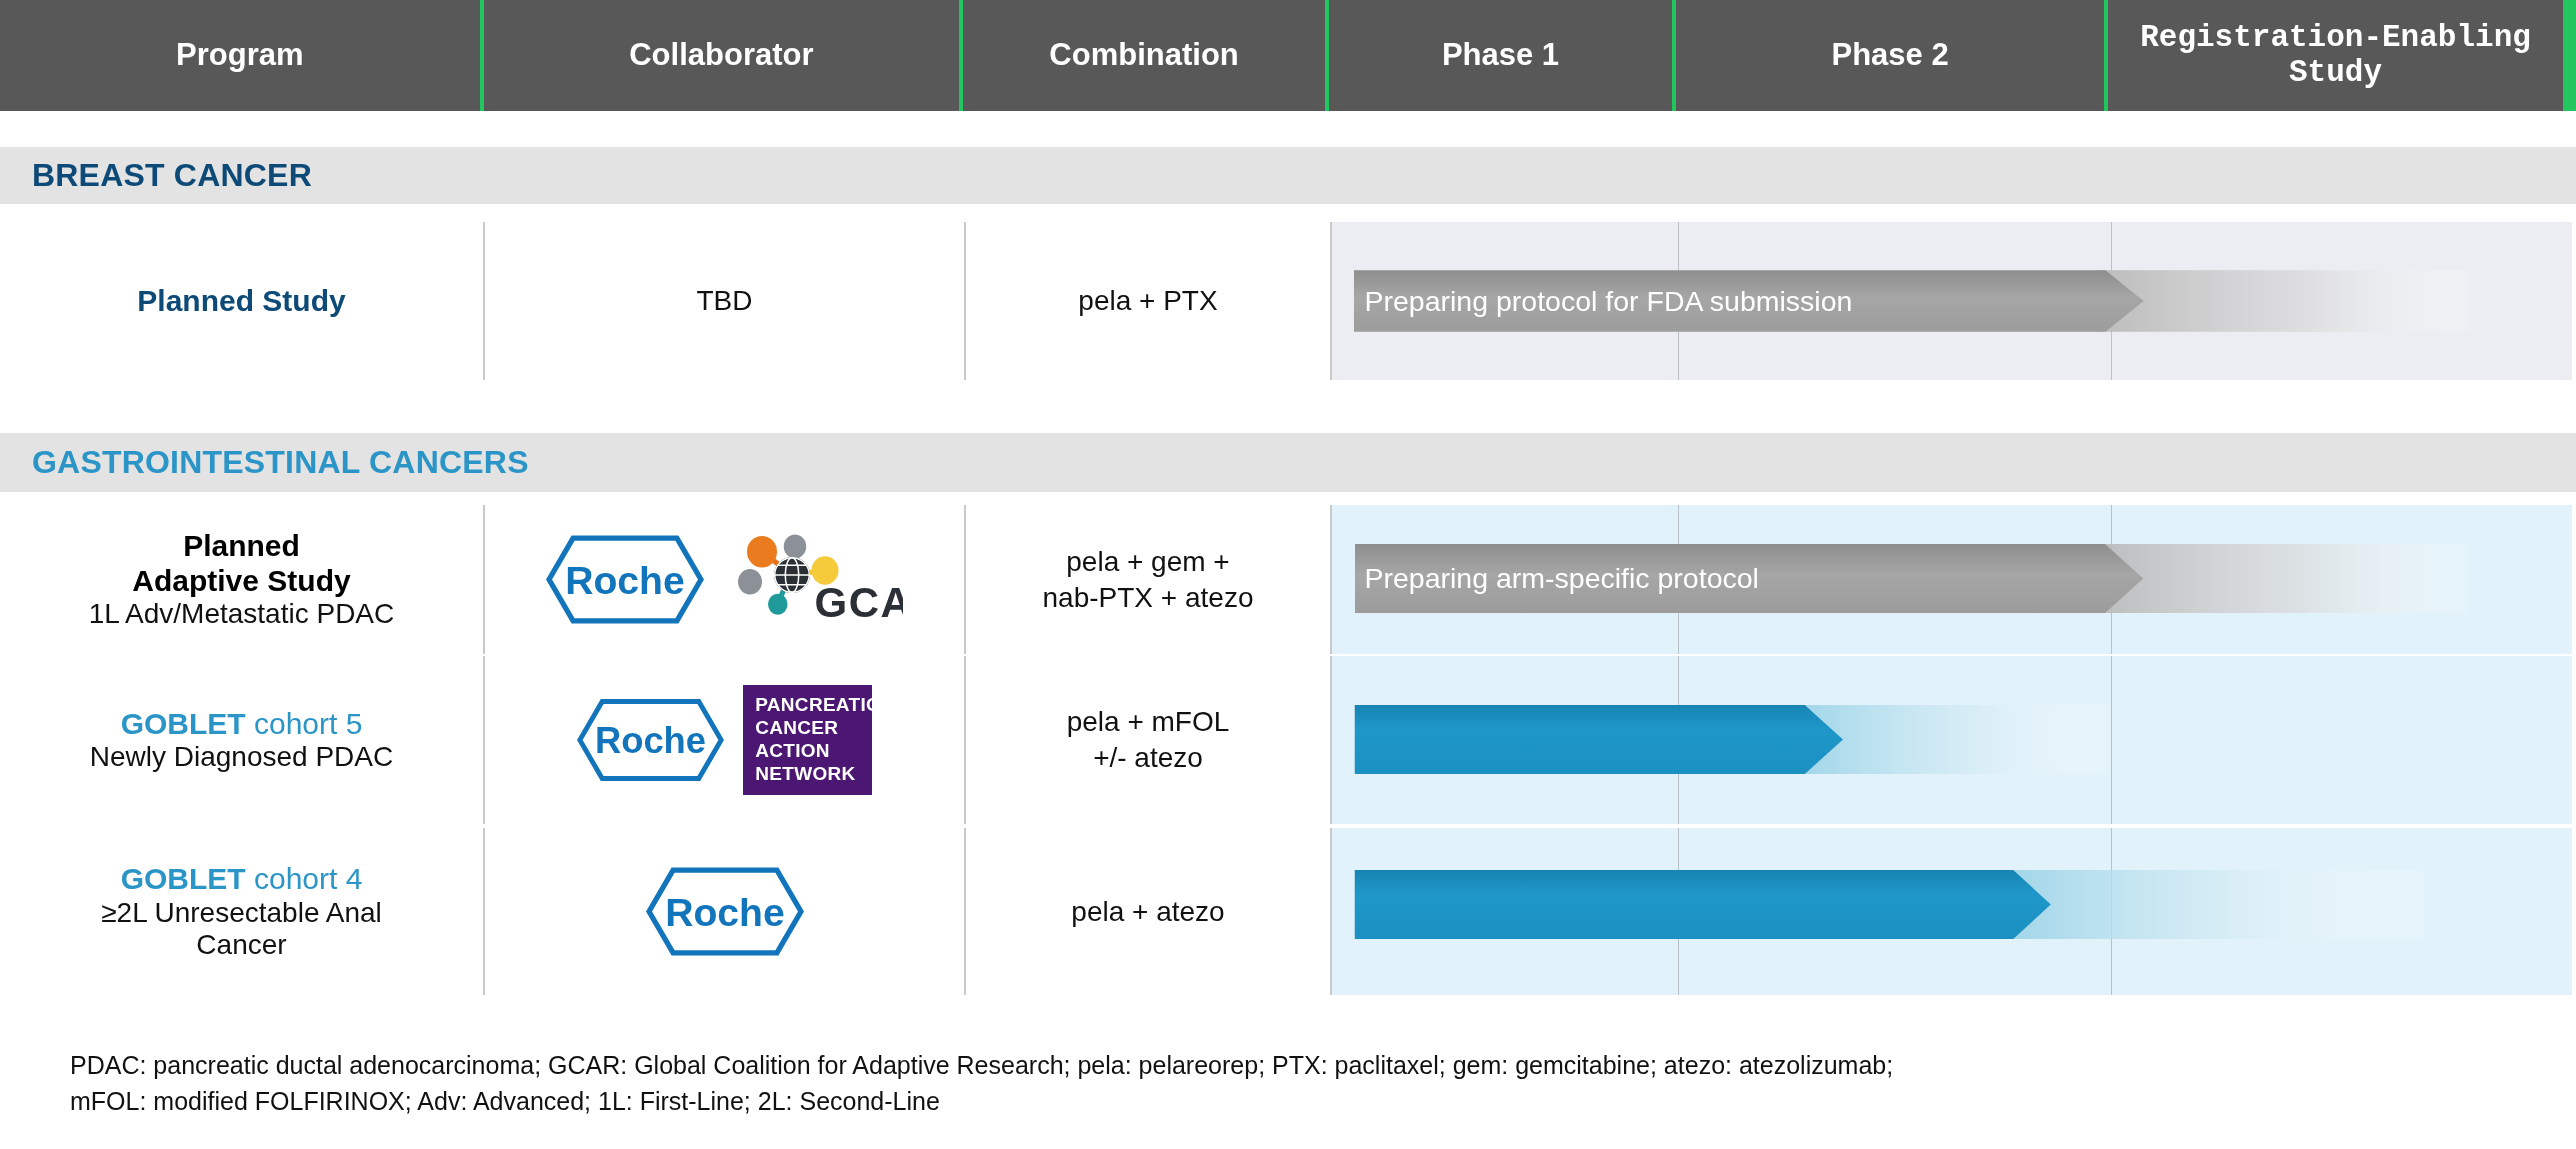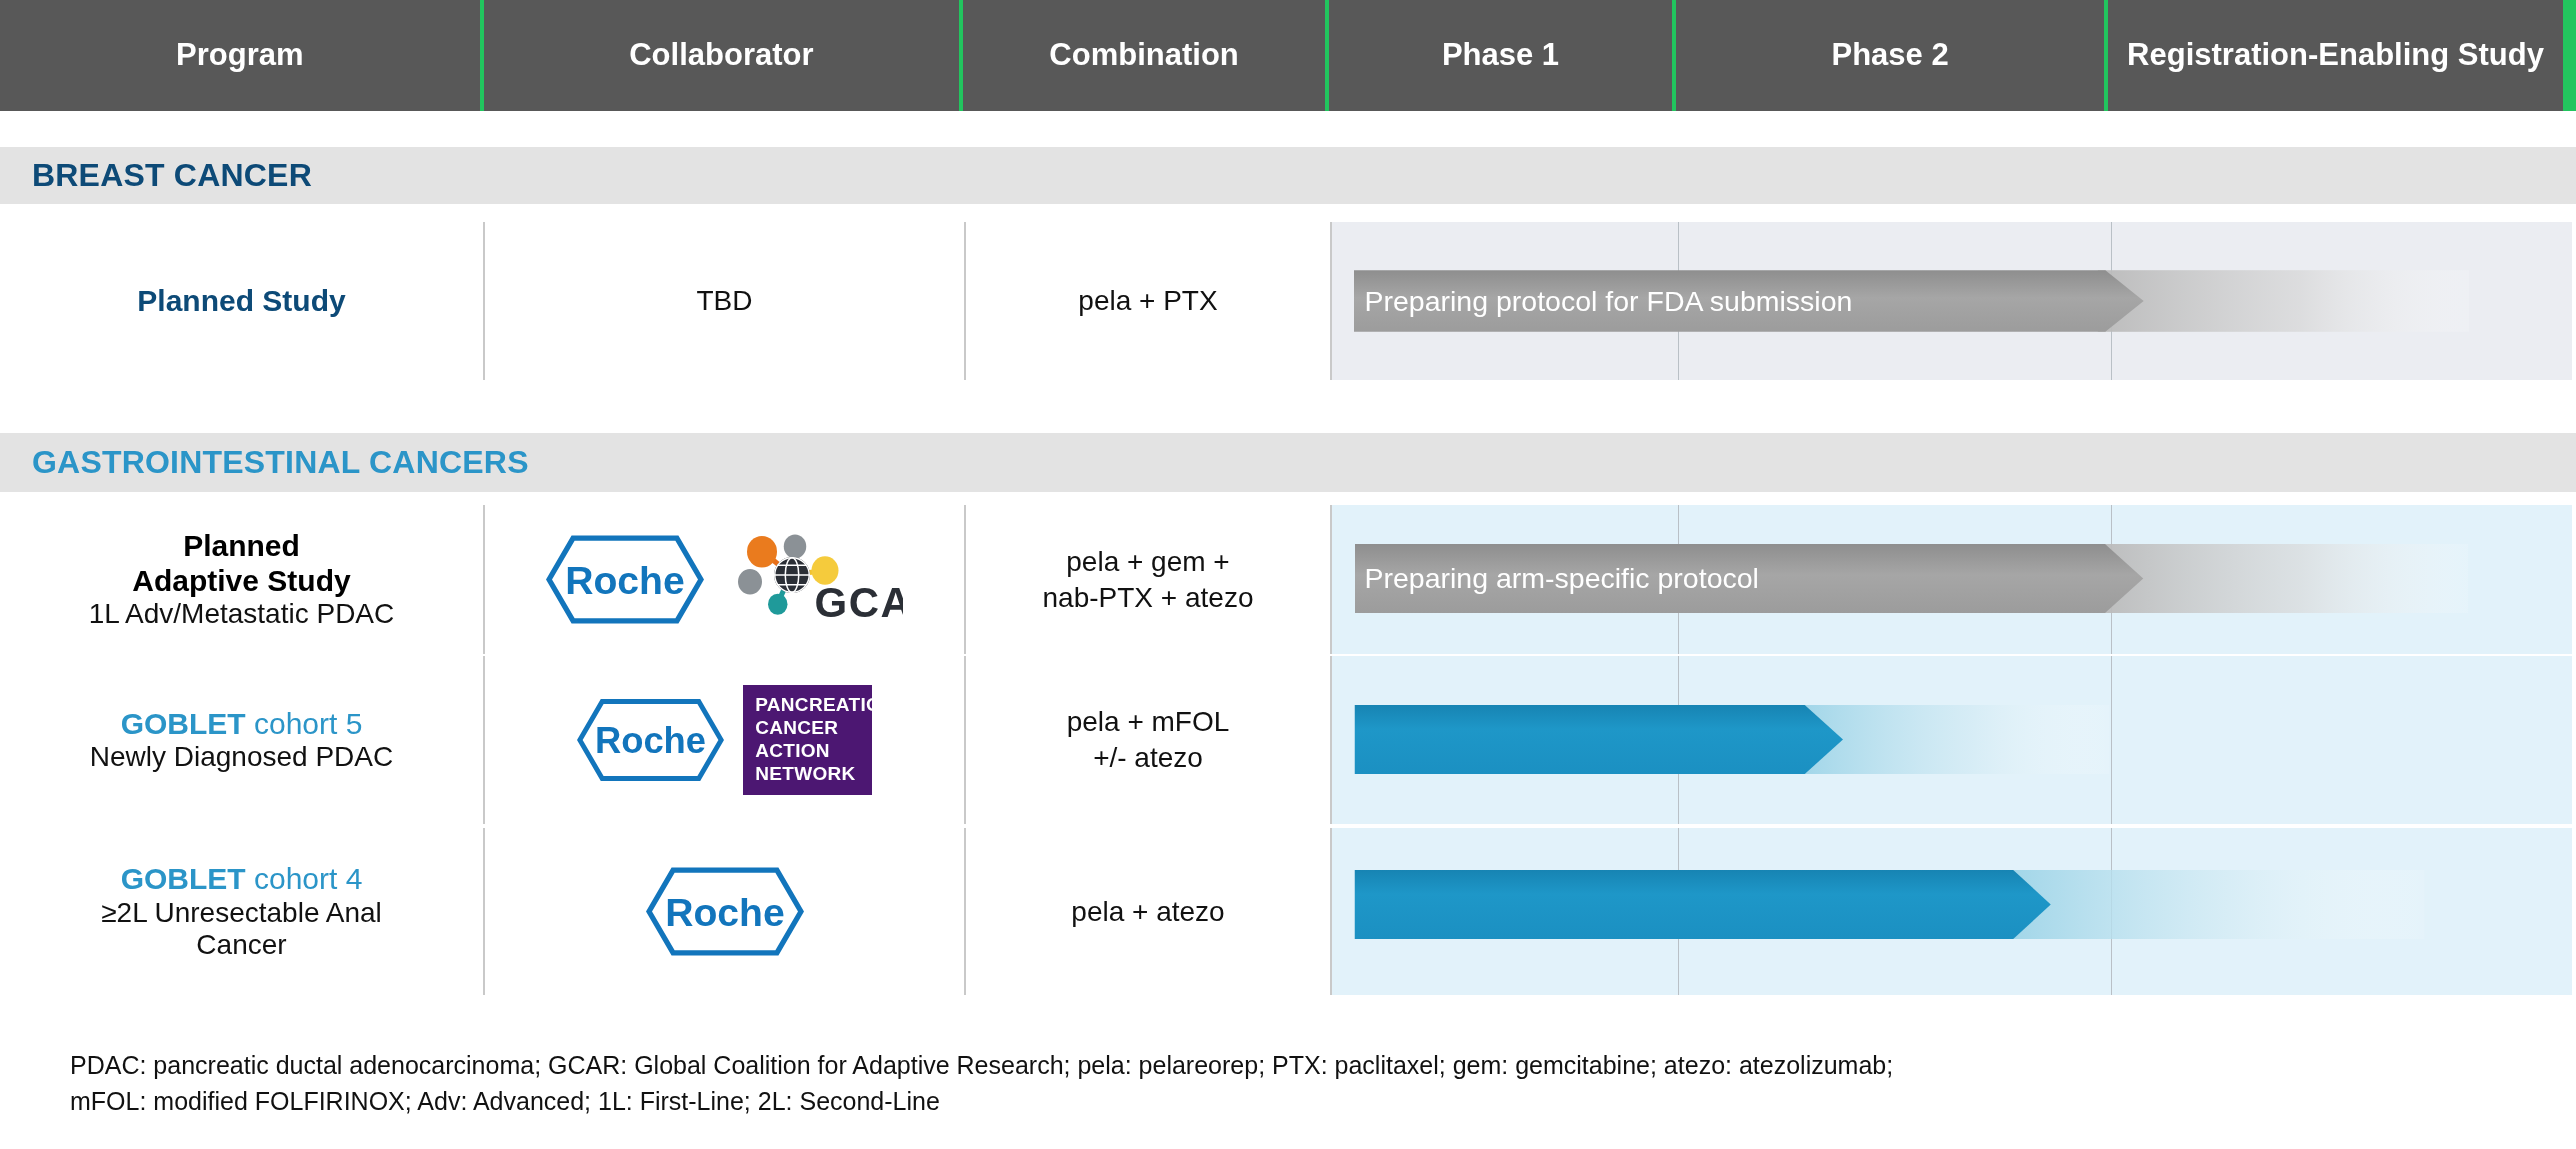--- a/index.html
+++ b/index.html
@@ -37,21 +37,21 @@
     font-size: 31px;
     display: flex;
     align-items: center;
     justify-content: center;
     text-align: center;
     line-height: 1.12;
     box-sizing: border-box;
     margin-right: 3.8px;
     padding: 0 7.5px;
   }
-  .hcell:last-child { margin-right: 13px; }
+  .hcell:last-child { margin-right: 13px; font-family: Liberation Mono, monospace; }
 
   
   .c1 { width: 485px; }
   .c2 { width: 481px; }
   .c3 { width: 366px; }
   .c4 { width: 347px; }
   .c5 { width: 433px; }
   .c6 { width: 460px; }
 
   

